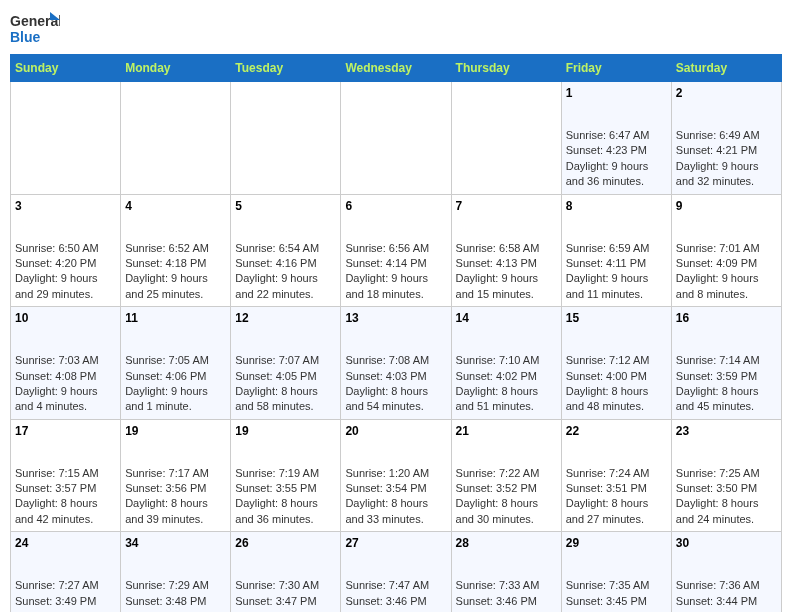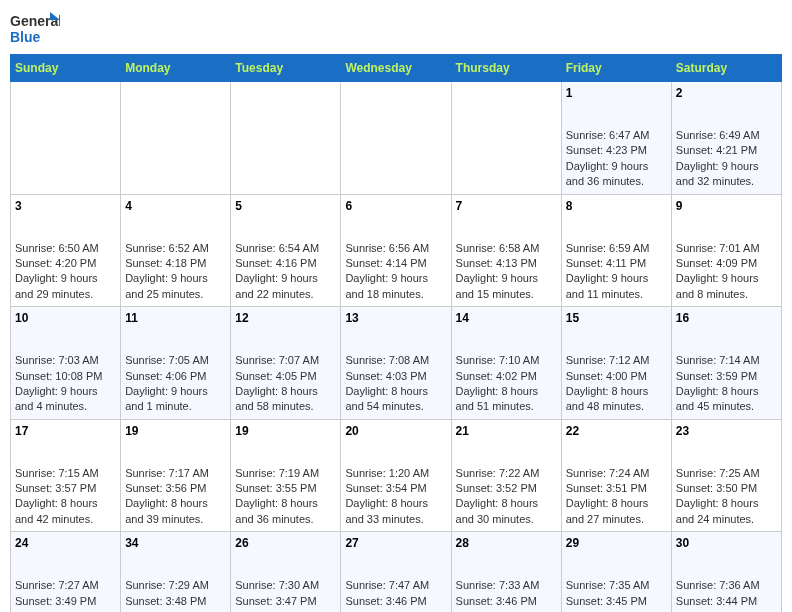--- a/index.html
+++ b/index.html
@@ -167,21 +167,21 @@
           <span class="day-num">9</span>
           <div class="day-info">Sunrise: 7:01 AM
 Sunset: 4:09 PM
 Daylight: 9 hours and 8 minutes.</div>
         </td>
       </tr>
       <tr>
         <td>
           <span class="day-num">10</span>
           <div class="day-info">Sunrise: 7:03 AM
-Sunset: 10:08 PM
+Sunset: 4:08 PM
 Daylight: 9 hours and 4 minutes.</div>
         </td>
         <td>
           <span class="day-num">11</span>
           <div class="day-info">Sunrise: 7:05 AM
 Sunset: 4:06 PM
 Daylight: 9 hours and 1 minute.</div>
         </td>
         <td>
           <span class="day-num">12</span>

